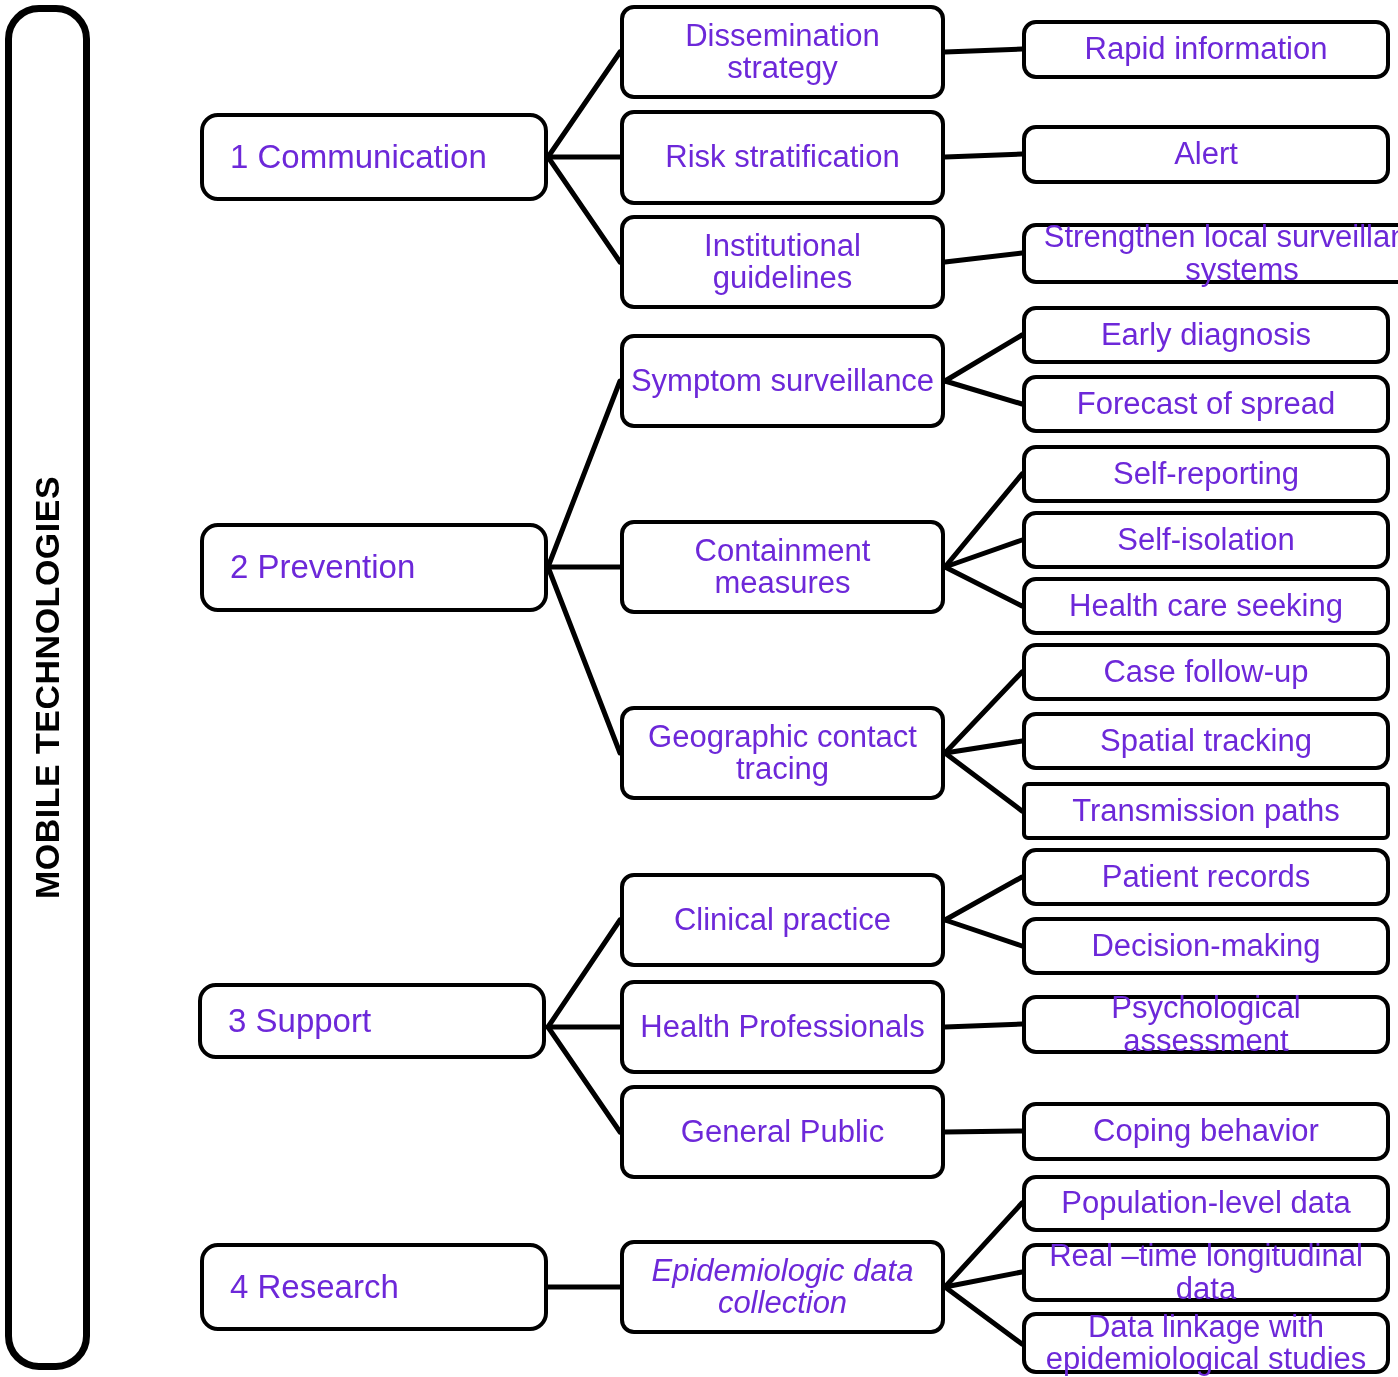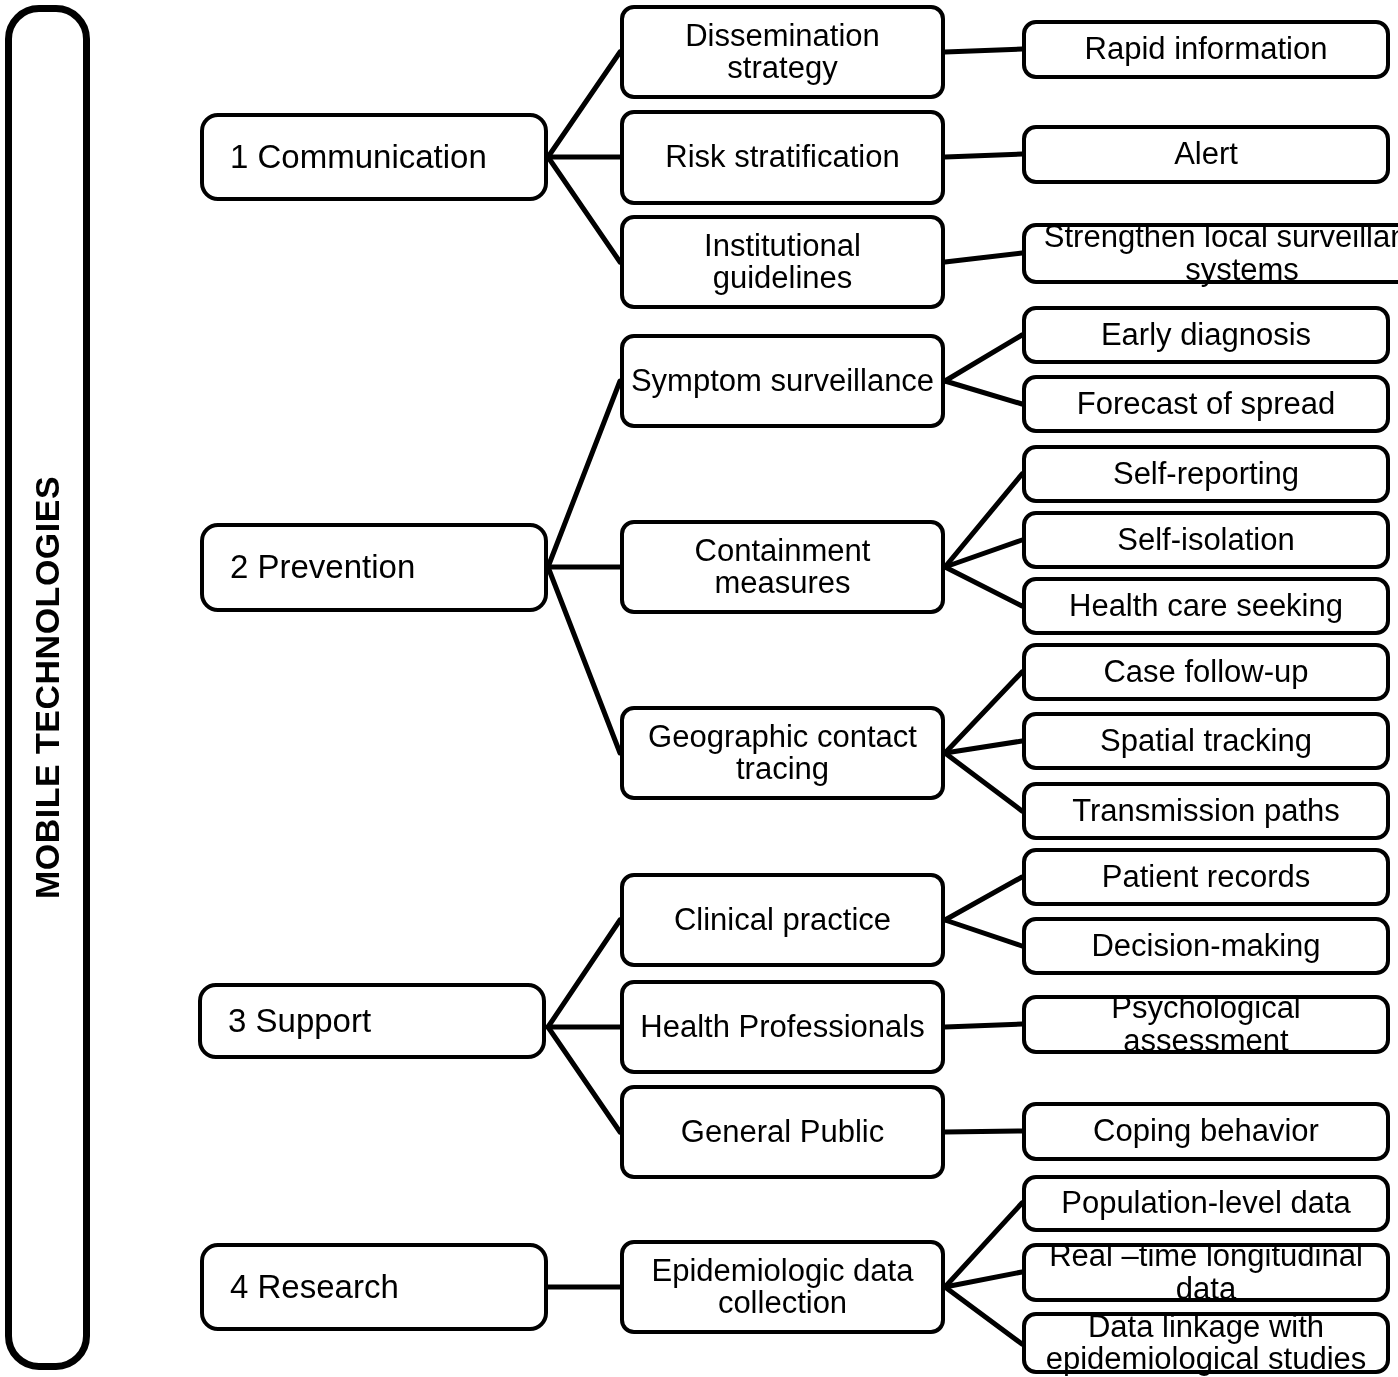--- a/index.html
+++ b/index.html
@@ -10,21 +10,21 @@
     position:absolute;
     box-sizing:border-box;
     border:4px solid #000;
     border-radius:14px;
     background:#fff;
     display:flex;
     align-items:center;
     justify-content:center;
     text-align:center;
     line-height:1.04;
-    color:#000000;
+    color:#6d28d9;
     padding:0 6px;
   }
   .lvl1{font-weight:normal;font-size:33px;justify-content:flex-start;padding-left:26px;border-radius:18px;}
   .lvl2{font-size:31px;}
   .lvl3{font-size:31px;}
   .spine{
     position:absolute;
     box-sizing:border-box;
     border:7px solid #000;
     border-radius:34px;
@@ -127,21 +127,21 @@
   <div class="node lvl2" style="left:620px;top:873px;width:325px;height:94px;">
     <span>Clinical practice</span>
   </div>
   <div class="node lvl2" style="left:620px;top:980px;width:325px;height:94px;">
     <span>Health Professionals</span>
   </div>
   <div class="node lvl2" style="left:620px;top:1085px;width:325px;height:94px;">
     <span>General Public</span>
   </div>
 
-  <div class="node lvl2" style="left:620px;top:1240px;width:325px;height:94px;">
+  <div class="node lvl2" style="left:620px;top:1240px;width:325px;height:94px;font-style:italic;">
     <span>Epidemiologic data collection</span>
   </div>
 
   <div class="node lvl3" style="left:1022px;top:20px;width:368px;height:59px;">
     <span>Rapid information</span>
   </div>
   <div class="node lvl3" style="left:1022px;top:125px;width:368px;height:59px;">
     <span>Alert</span>
   </div>
   <div class="node lvl3" style="left:1022px;top:223px;width:440px;height:61px;">
@@ -163,21 +163,21 @@
   <div class="node lvl3" style="left:1022px;top:577px;width:368px;height:58px;">
     <span>Health care seeking</span>
   </div>
 
   <div class="node lvl3" style="left:1022px;top:643px;width:368px;height:58px;">
     <span>Case follow-up</span>
   </div>
   <div class="node lvl3" style="left:1022px;top:712px;width:368px;height:58px;">
     <span>Spatial tracking</span>
   </div>
-  <div class="node lvl3" style="left:1022px;top:782px;width:368px;height:58px;">
+  <div class="node lvl3" style="left:1022px;top:782px;width:368px;height:58px;border-radius:6px;">
     <span>Transmission paths</span>
   </div>
 
   <div class="node lvl3" style="left:1022px;top:848px;width:368px;height:58px;">
     <span>Patient records</span>
   </div>
   <div class="node lvl3" style="left:1022px;top:917px;width:368px;height:58px;">
     <span>Decision-making</span>
   </div>
   <div class="node lvl3" style="left:1022px;top:995px;width:368px;height:59px;">

